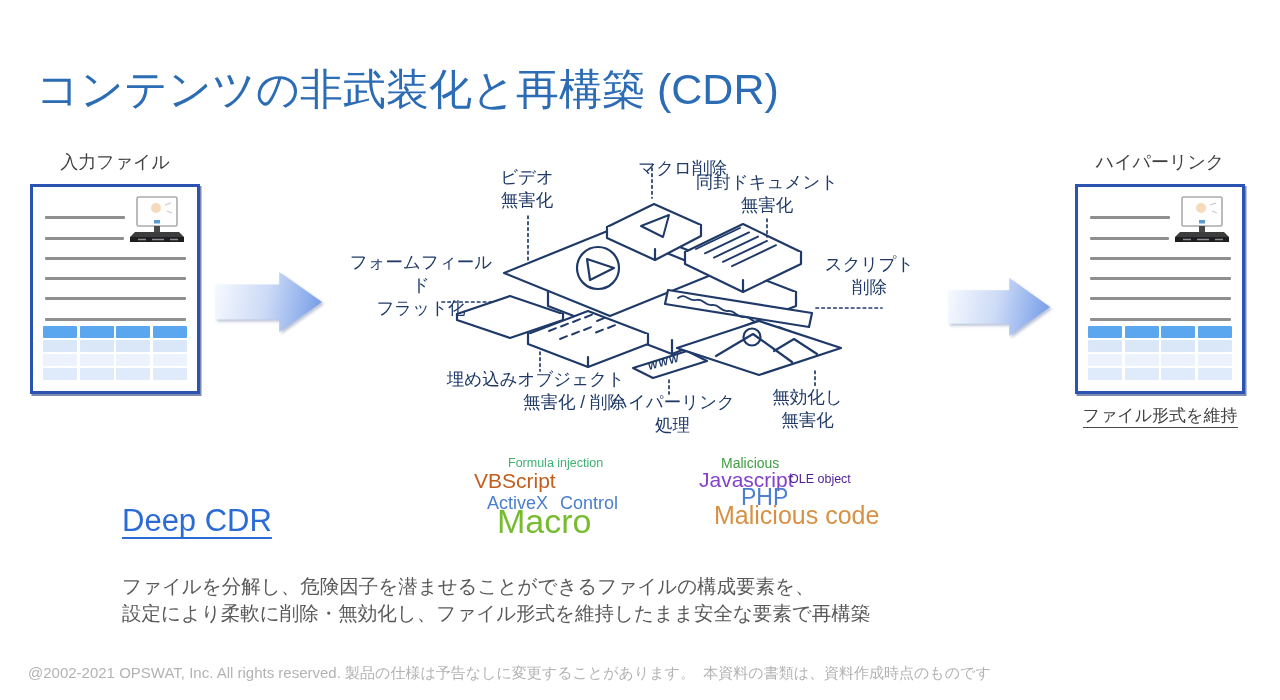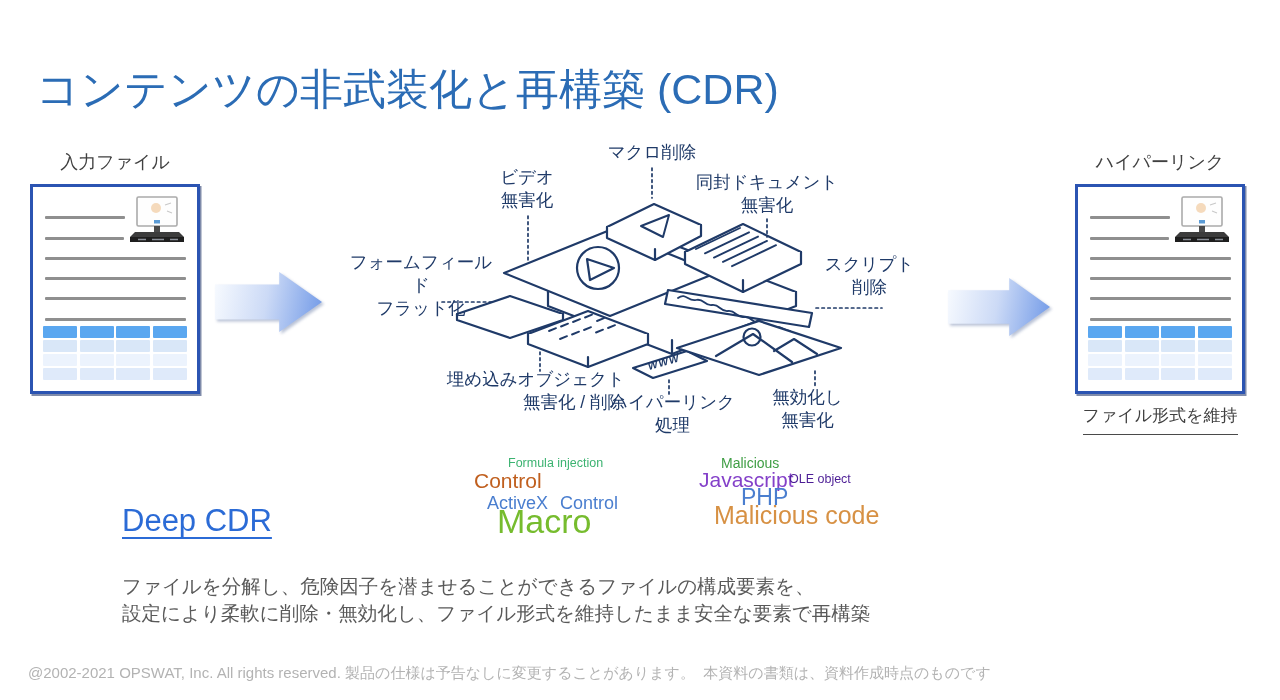--- a/index.html
+++ b/index.html
@@ -33,21 +33,21 @@
   .t-row .t-cell{border-radius:1px;}
   .t-row.hdr .t-cell{background:var(--c-table_header_blue);}
   .t-row.r1 .t-cell{background:#d9e7f8;}
   .t-row.r2 .t-cell{background:#ecf3fd;}
   .t-row.r3 .t-cell{background:#dfeafa;}
   .monitor{position:absolute;top:9px;right:7px;}
 
   .preserve-note{left:1075px;top:404px;width:170px;text-align:center;}
   .preserve-note span{
     font-size:17px;color:var(--c-label_gray);
-    border-bottom:1.6px solid #4a4a4a;padding-bottom:9px;
+    border-bottom:1.6px solid #4a4a4a;padding-bottom:2px;
   }
 
   
   .arrow-wrap{filter:drop-shadow(2px 2.5px 1.5px rgba(100,120,165,.45));}
   .flow-arrow{
     width:100%;height:100%;
     clip-path:polygon(0 21%,60% 21%,60% 0,100% 50%,60% 100%,60% 79%,0 79%);
     background:linear-gradient(100deg,#f8fbff 0%,#ccdaf6 48%,var(--c-arrow_blue) 100%);
   }
 
@@ -203,21 +203,21 @@
     <path d="M88,76 V120"></path>
     <path d="M327,79 V97"></path>
     <path d="M2,162 H52"></path>
     <path d="M376,168 H442"></path>
     <path d="M100,212 V231"></path>
     <path d="M229,240 V254"></path>
     <path d="M375,231 V248"></path>
   </g>
 </svg>
 
-<div class="abs dg-label" style="left:577px;top:141px;width:150px;">マクロ削除</div>
+<div class="abs dg-label" style="left:577px;top:157px;width:150px;text-align:right;">マクロ削除</div>
 <div class="abs dg-label" style="left:462px;top:166px;width:130px;">ビデオ
 無害化</div>
 <div class="abs dg-label" style="left:682px;top:171px;width:170px;">同封ドキュメント
 無害化</div>
 <div class="abs dg-label" style="left:342px;top:251px;width:158px;">フォームフィールド
 フラット化</div>
 <div class="abs dg-label" style="left:822px;top:253px;width:95px;">スクリプト
 削除</div>
 <div class="abs dg-label" style="left:420px;top:368px;width:205px;text-align:right;">埋め込みオブジェクト
 無害化 / 削除</div>
@@ -275,21 +275,21 @@
           <div class="t-cell"></div>
         </div>
     </div>
   </div>
 </div>
 <div class="abs preserve-note">
   <span>ファイル形式を維持</span>
 </div>
 
 <span class="abs wc wc-l1" style="color: rgb(60, 179, 113);">Formula injection</span>
-<span class="abs wc wc-l2" style="color: rgb(192, 95, 30);">Control</span>
+<span class="abs wc wc-l2" style="color: rgb(192, 95, 30);">VBScript</span>
 <span class="abs wc wc-l3" style="color: rgb(74, 126, 207);">ActiveX Control</span>
 <span class="abs wc wc-l4" style="color: rgb(118, 188, 46);">Macro</span>
 <span class="abs wc wc-r1" style="color: rgb(63, 158, 68);">Malicious</span>
 <span class="abs wc wc-r2" style="color: rgb(132, 64, 201);">Javascript</span>
 <span class="abs wc wc-r3" style="color: #4c1d95;">OLE object</span>
 <span class="abs wc wc-r4" style="color: rgb(74, 126, 207);">PHP</span>
 <span class="abs wc wc-r5" style="color: rgb(215, 145, 68);">Malicious code</span>
 
 <a class="abs deep-cdr">Deep CDR</a>
 <div class="abs description">ファイルを分解し、危険因子を潜ませることができるファイルの構成要素を、

